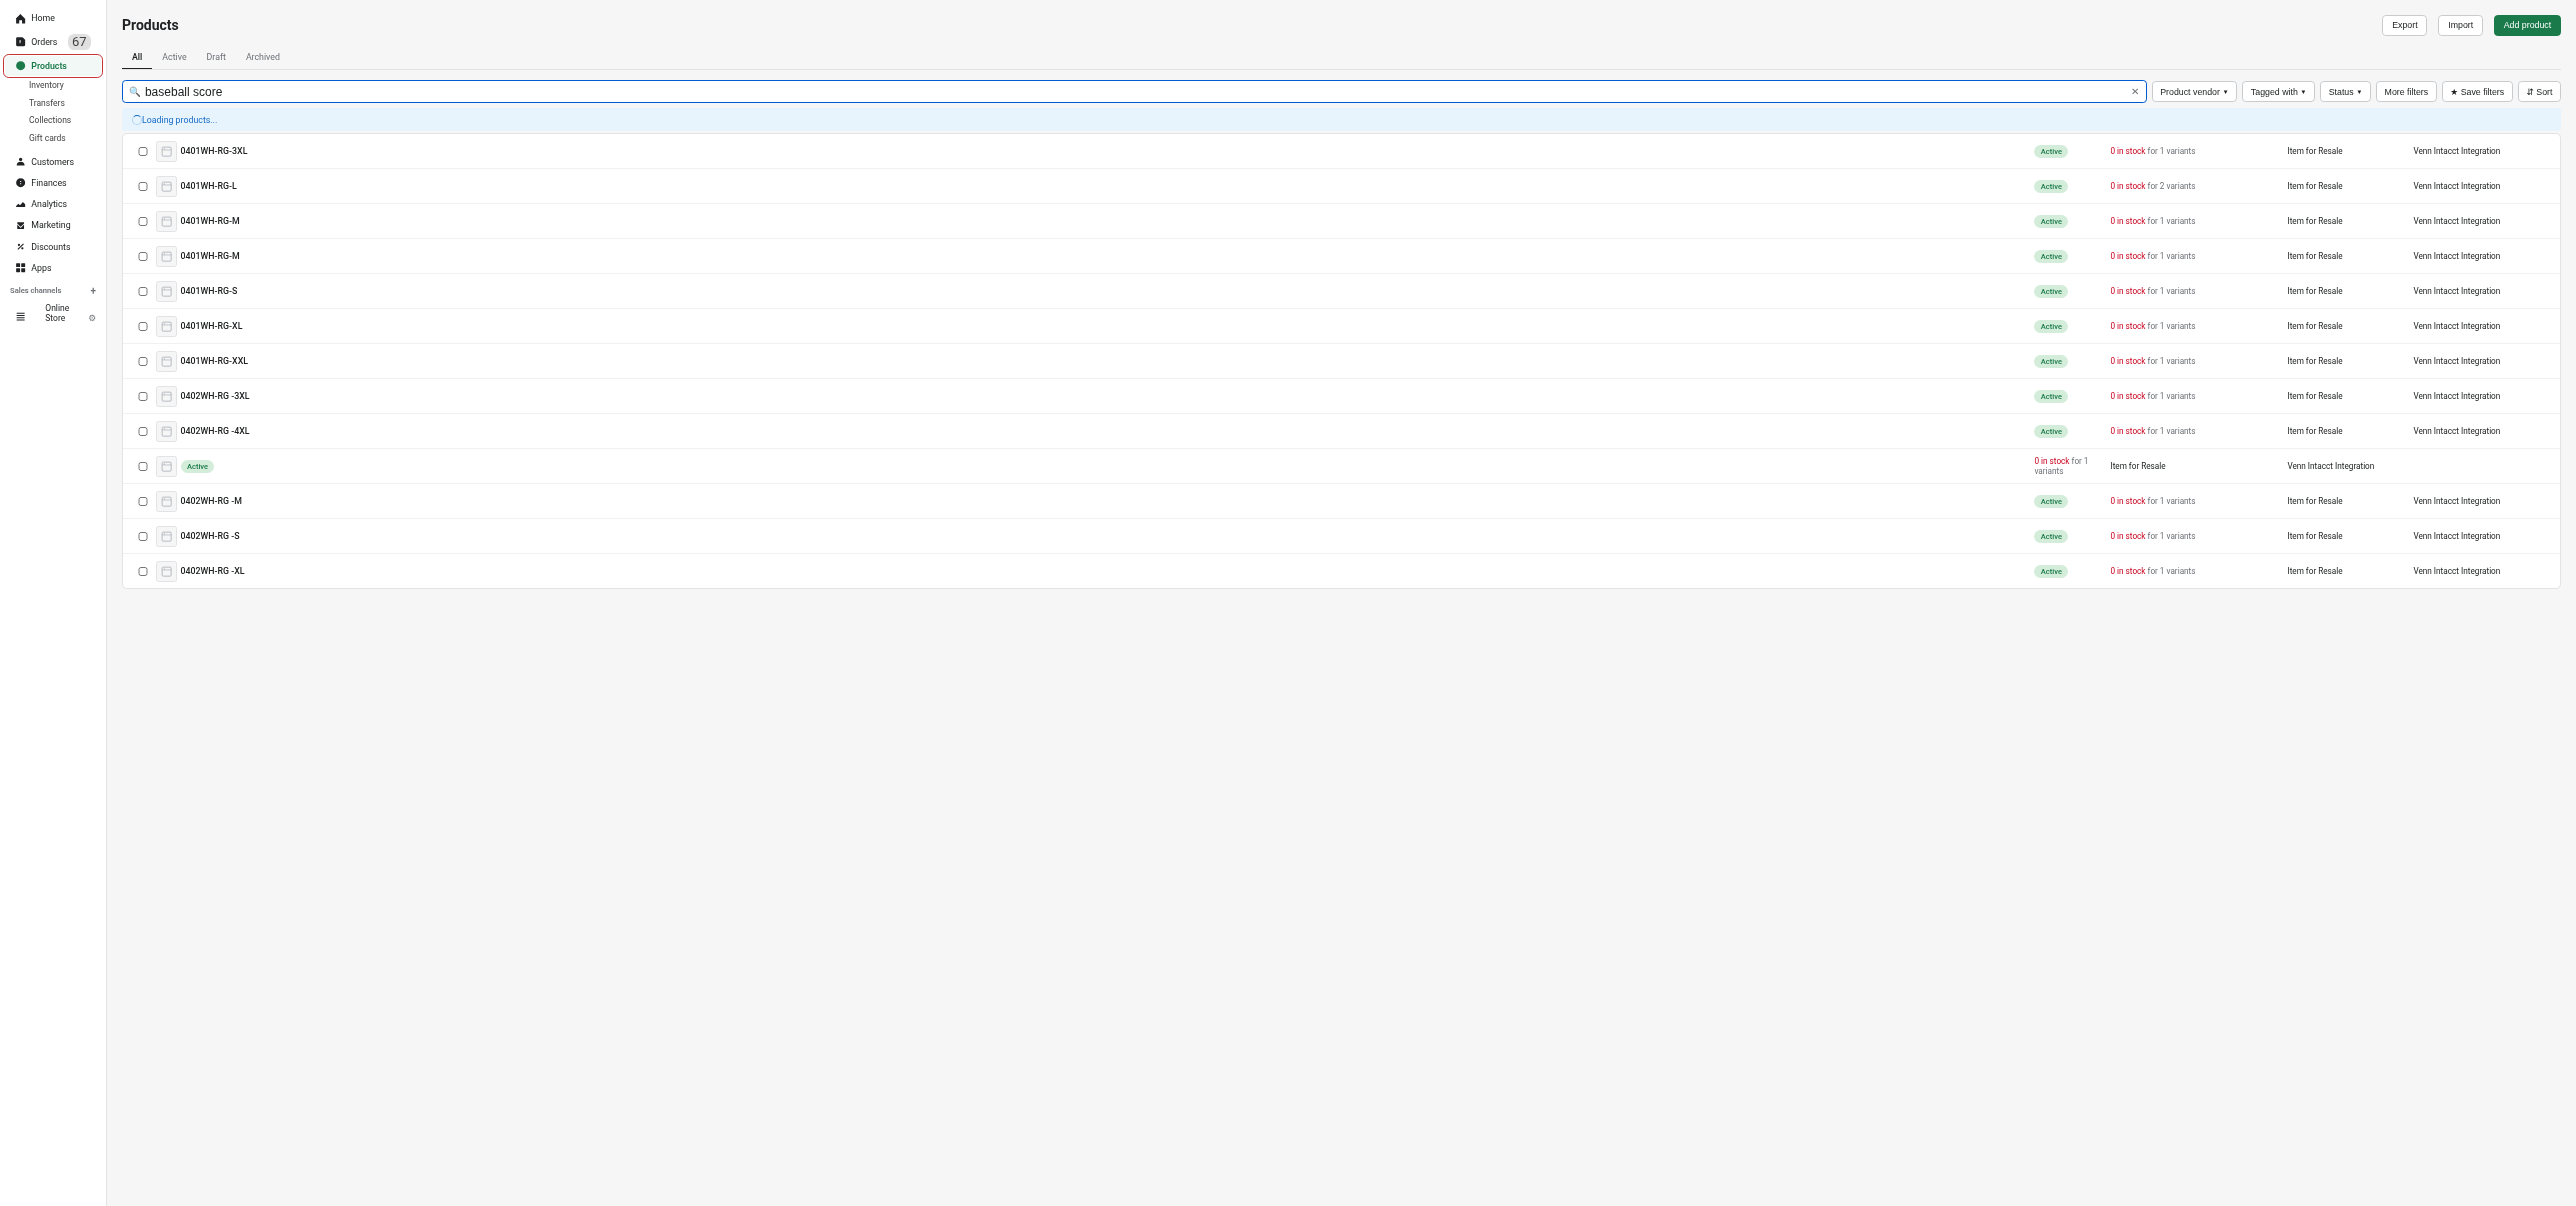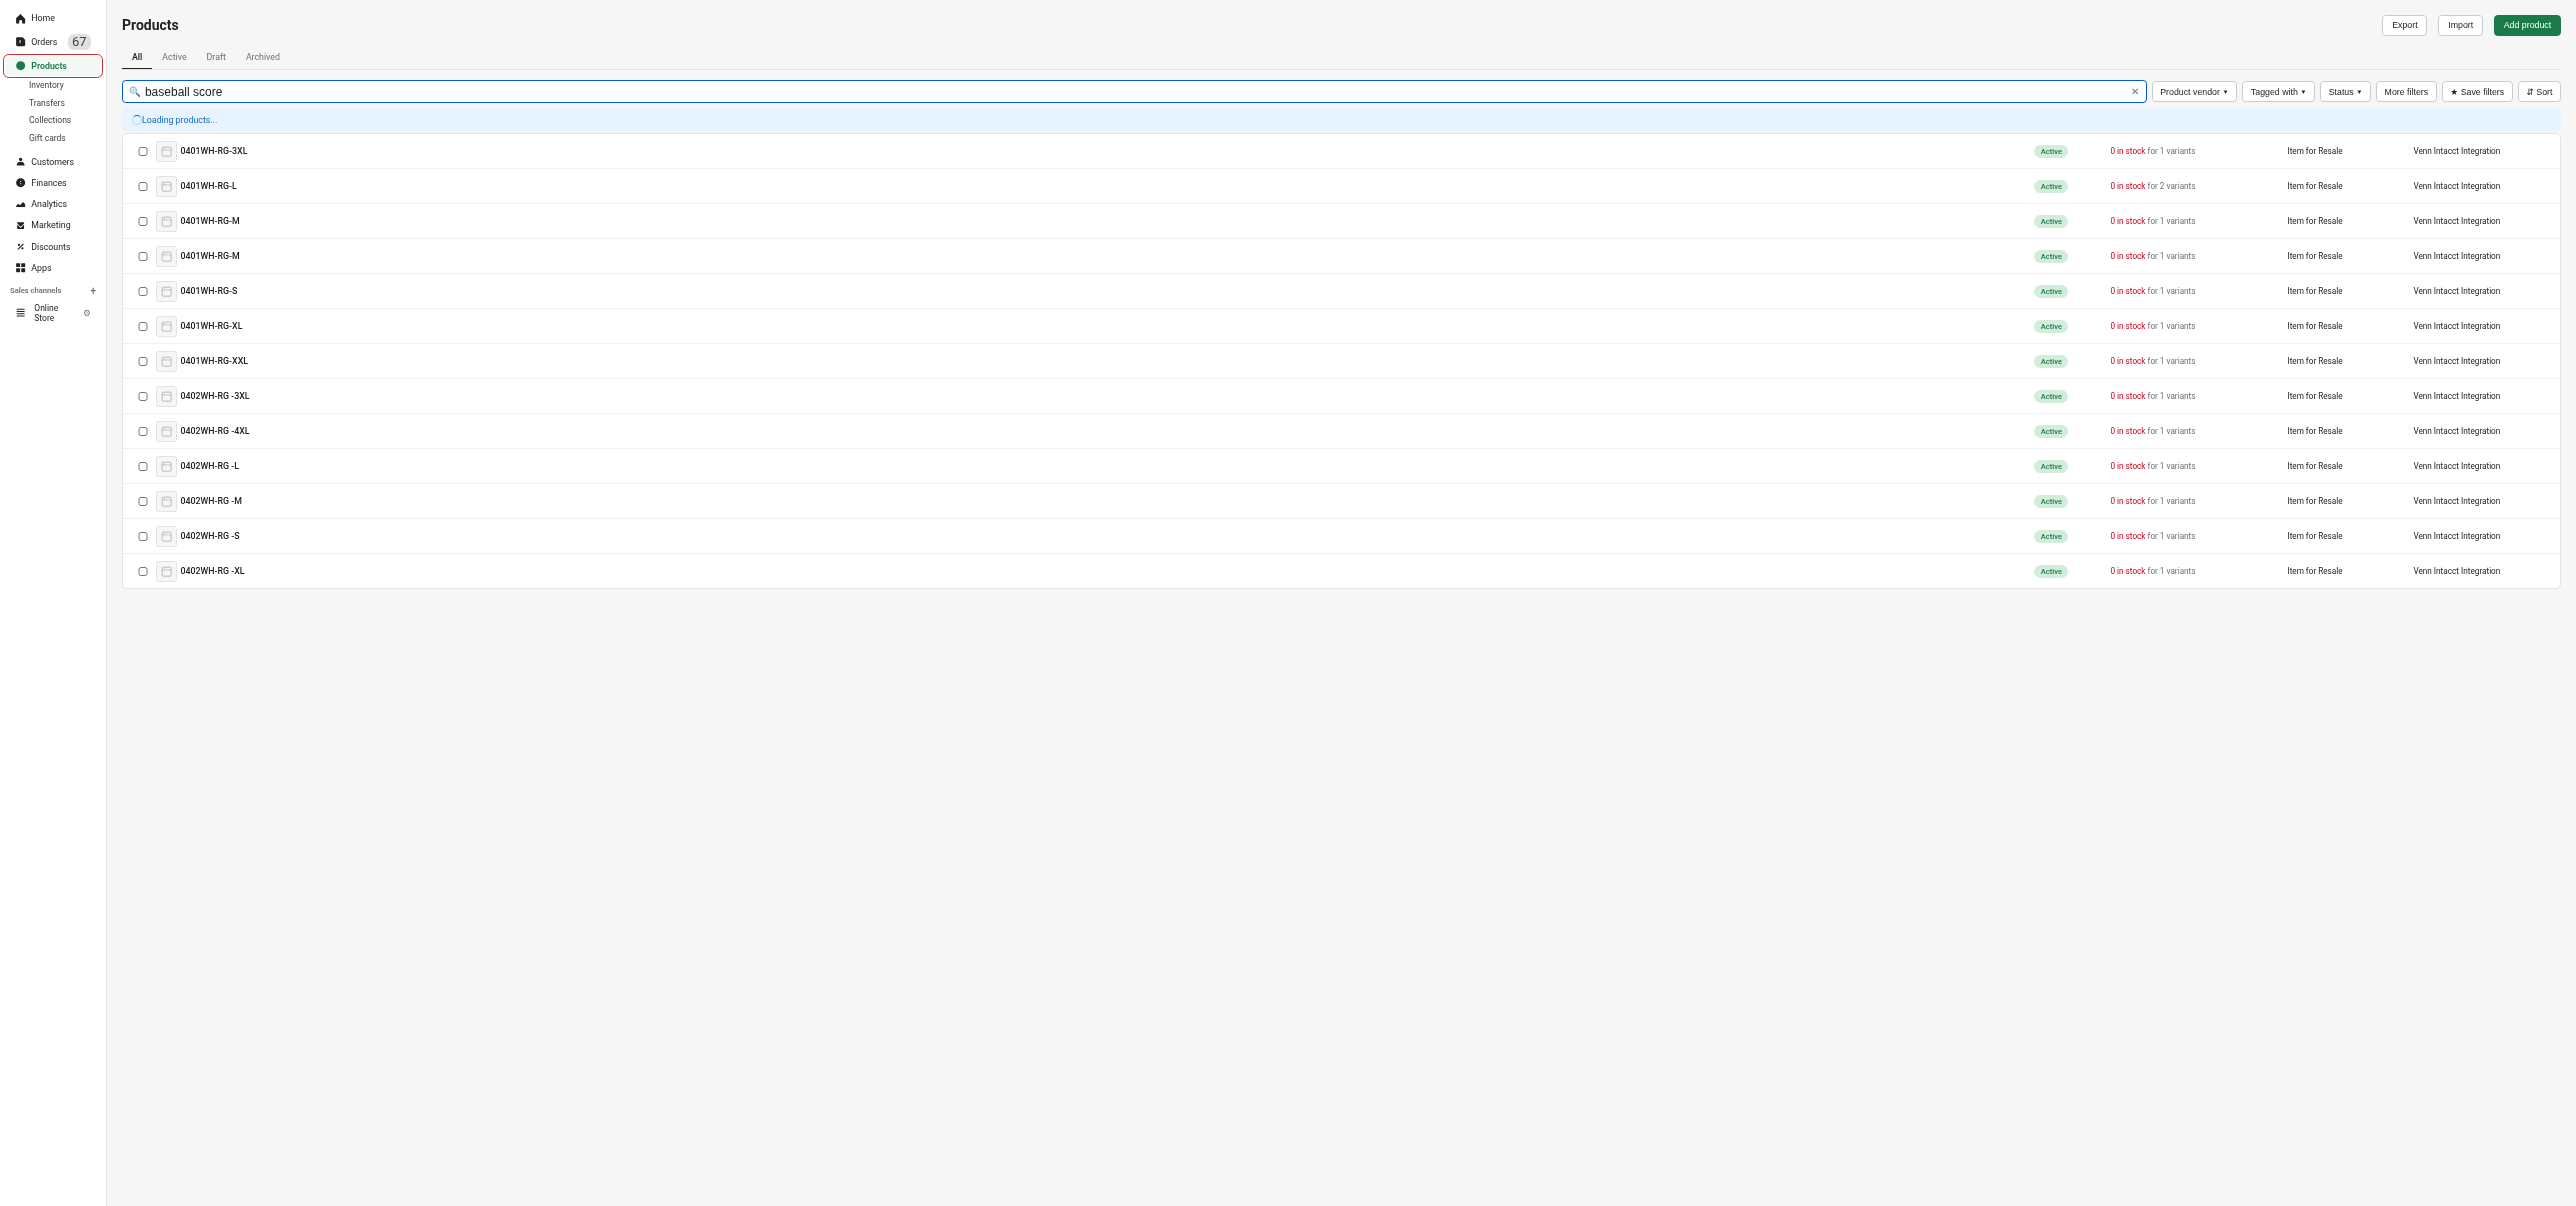--- a/index.html
+++ b/index.html
@@ -6,21 +6,21 @@
     body { font-family: -apple-system, BlinkMacSystemFont, 'Segoe UI', Roboto, sans-serif; background: #f6f6f7; color: #202223; font-size: 8.8px; display: flex; height: 100vh; overflow: hidden; }
 
     
     .sidebar { width: 107px; background: #fff; border-right: 0.6px solid #e1e3e5; display: flex; flex-direction: column; padding: 7.6px 0; flex-shrink: 0; overflow-y: auto; }
     .sidebar-nav-item { display: flex; align-items: center; gap: 5px; padding: 4.4px 10px; cursor: pointer; color: #202223; font-size: 8.8px; border-radius: 3.8px; margin: 0.6px 5px; text-decoration: none; }
     .sidebar-nav-item.active { background: #f1f8f5; color: #1a7a4a; font-weight: 600; }
     .sidebar-nav-item .badge { background: #e0e0e0; color: #444; border-radius: 6.3px; padding: 0.6px 4.4px; font-size: 13px; margin-left: auto; }
     .sidebar-sub-item { padding: 3.2px 10px 3.2px 24px; cursor: pointer; color: #444; font-size: 8.5px; border-radius: 3.8px; margin: 0.6px 5px; }
     .sidebar-section-label { font-size: 7.6px; color: #6d7175; padding: 6.3px 10px 2.5px 10px; font-weight: 600; display: flex; align-items: center; justify-content: space-between; }
     .sidebar-section-label .icon-btn { cursor: pointer; font-size: 10px; color: #6d7175; }
-    .sidebar-channel-item { display: flex; align-items: center; gap: 8px; padding: 3.8px 10px; cursor: pointer; color: #202223; font-size: 8.5px; border-radius: 3.8px; margin: 0.6px 5px; }
+    .sidebar-channel-item { display: flex; align-items: flex-end; gap: 19px; padding: 3.8px 10px; cursor: pointer; color: #202223; font-size: 8.5px; border-radius: 3.8px; margin: 0.6px 5px; }
     .sidebar-channel-item .settings-icon { margin-left: auto; font-size: 8.8px; color: #6d7175; cursor: pointer; }
 
     
     .icon { width: 11.3px; height: 11.3px; display: inline-flex; align-items: center; justify-content: center; flex-shrink: 0; }
     .icon svg { width: 11.3px; height: 11.3px; }
 
     
     .active-border { outline: 1.3px solid #c83333; outline-offset: 1.3px; border-radius: 3.8px; }
 
     
@@ -436,21 +436,20 @@
         <div class="table-row">
       <div class="checkbox-cell">
         <input type="checkbox" style="">
       </div>
       <div class="product-thumb">
         <svg viewBox="0 0 20 20" width="11.3" height="11.3" fill="#aab0b7">
               <rect x="2" y="2" width="16" height="16" rx="2" stroke="#aab0b7" stroke-width="1.5" fill="none"></rect>
               <path d="M2 7h16M6 7V4" stroke="#aab0b7" stroke-width="1.2"></path>
             </svg>
       </div>
-      <div class="product-name">0402WH-RG -L</div>
       <div>
         <span class="badge-active">Active</span>
       </div>
       <div class="stock-info">
         <span class="stock-zero">0 in stock</span>
         <span class="stock-for"> for 1 variants</span>
       </div>
       <div class="category-text">Item for Resale</div>
       <div class="vendor-text">Venn Intacct Integration</div>
     </div>

